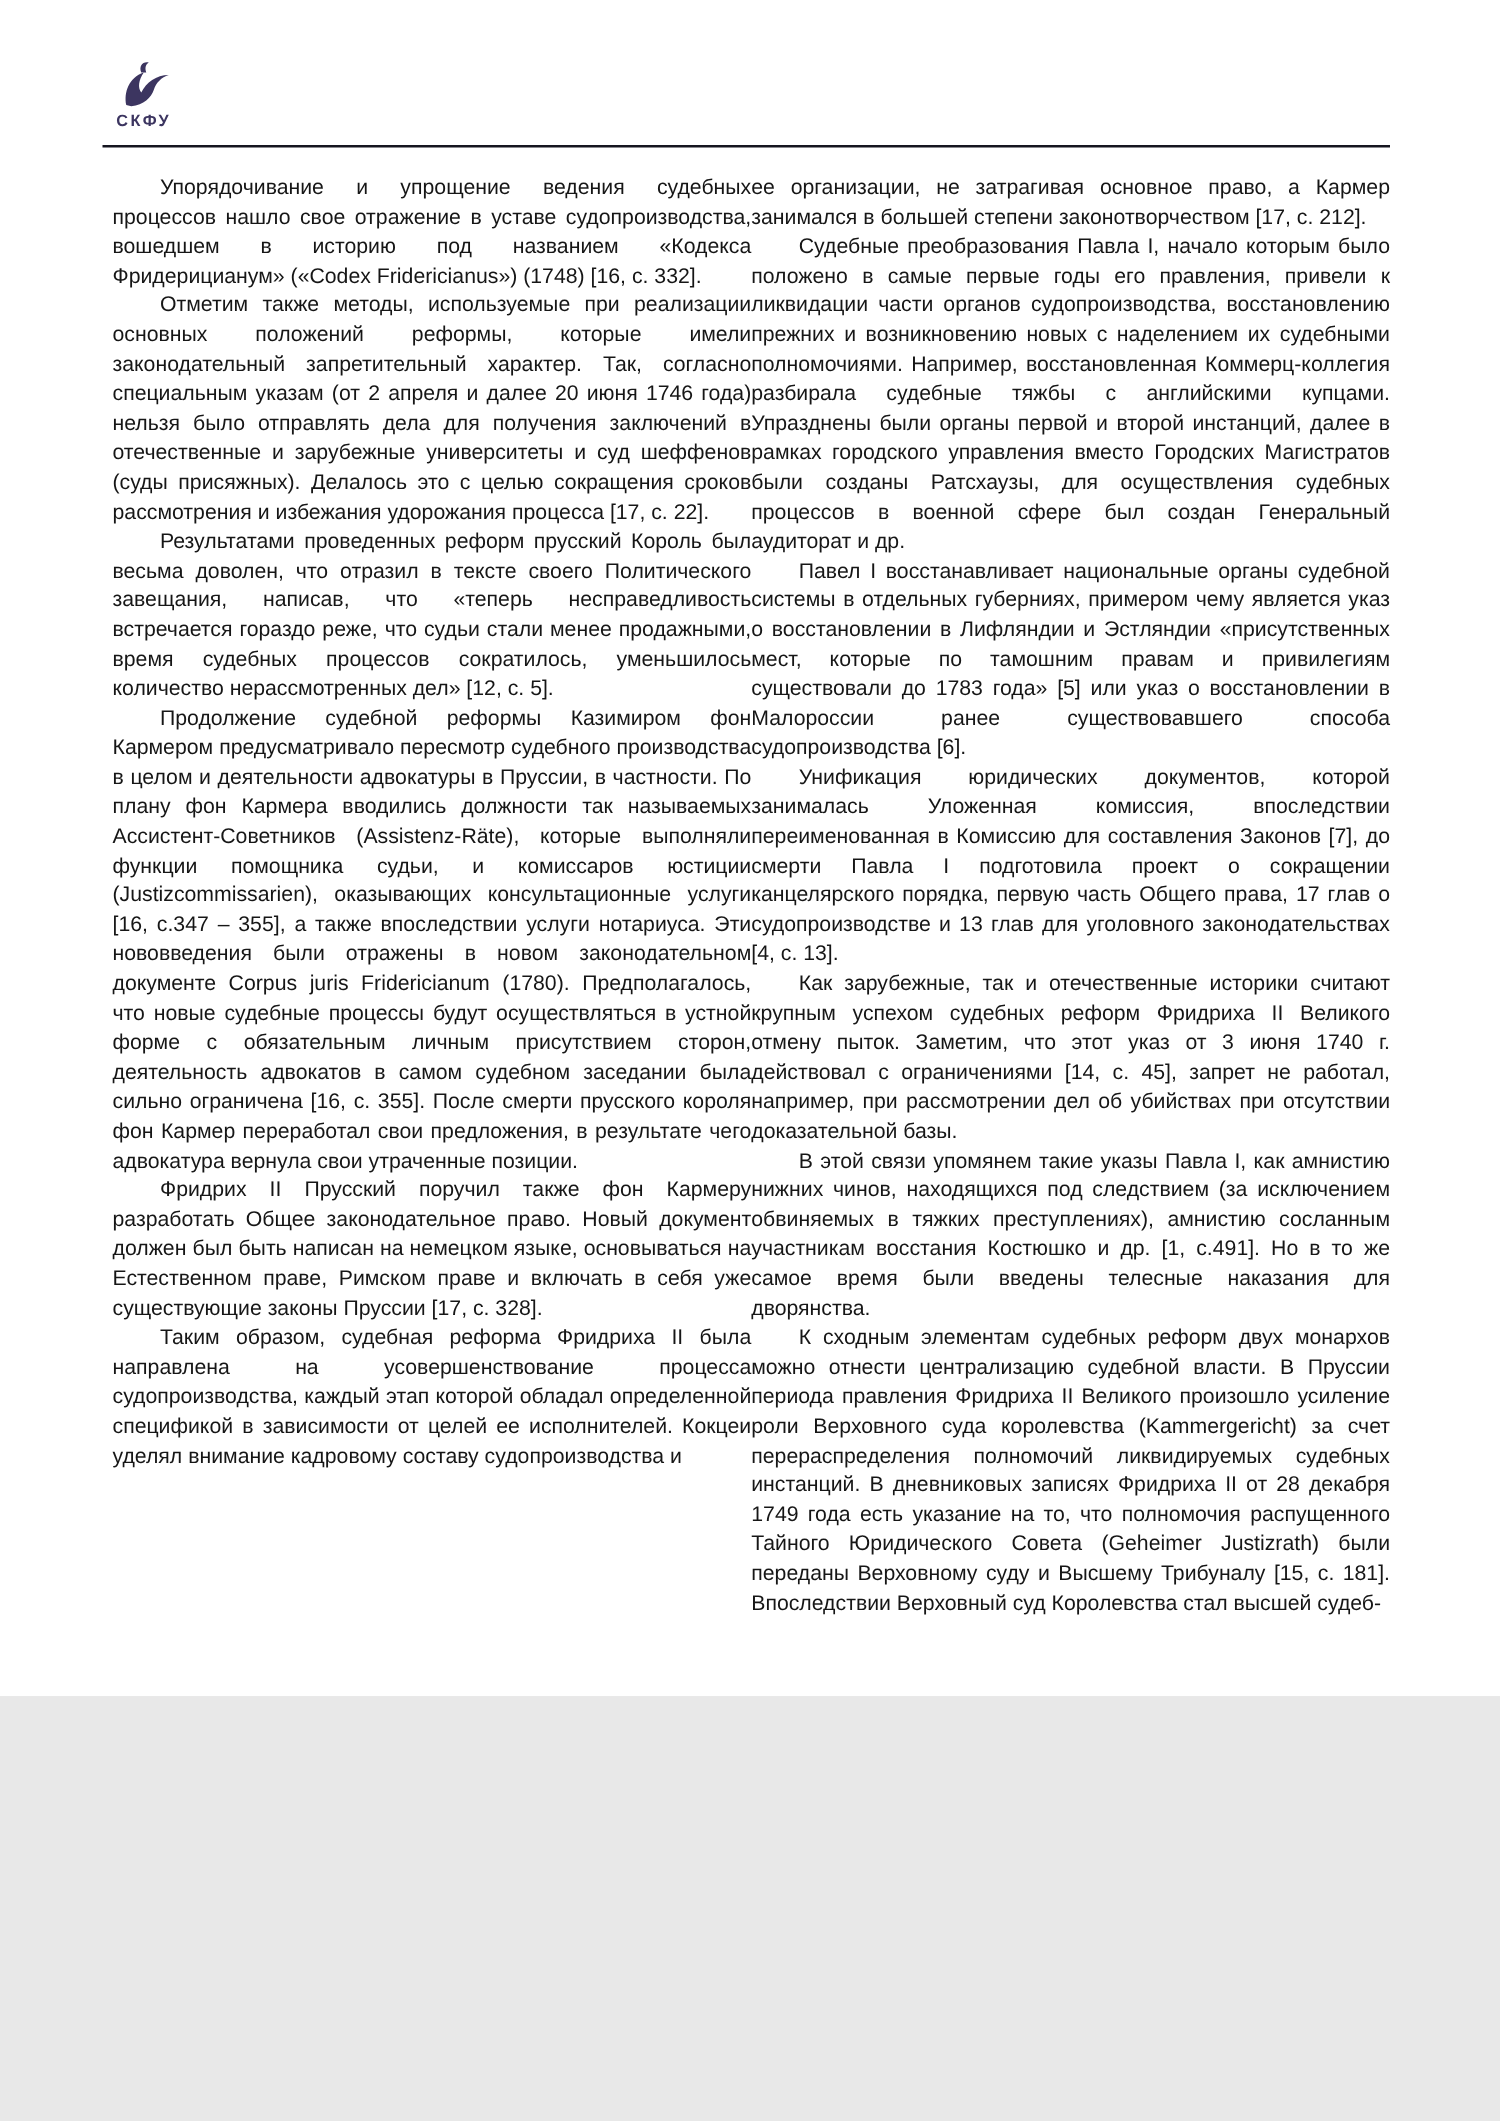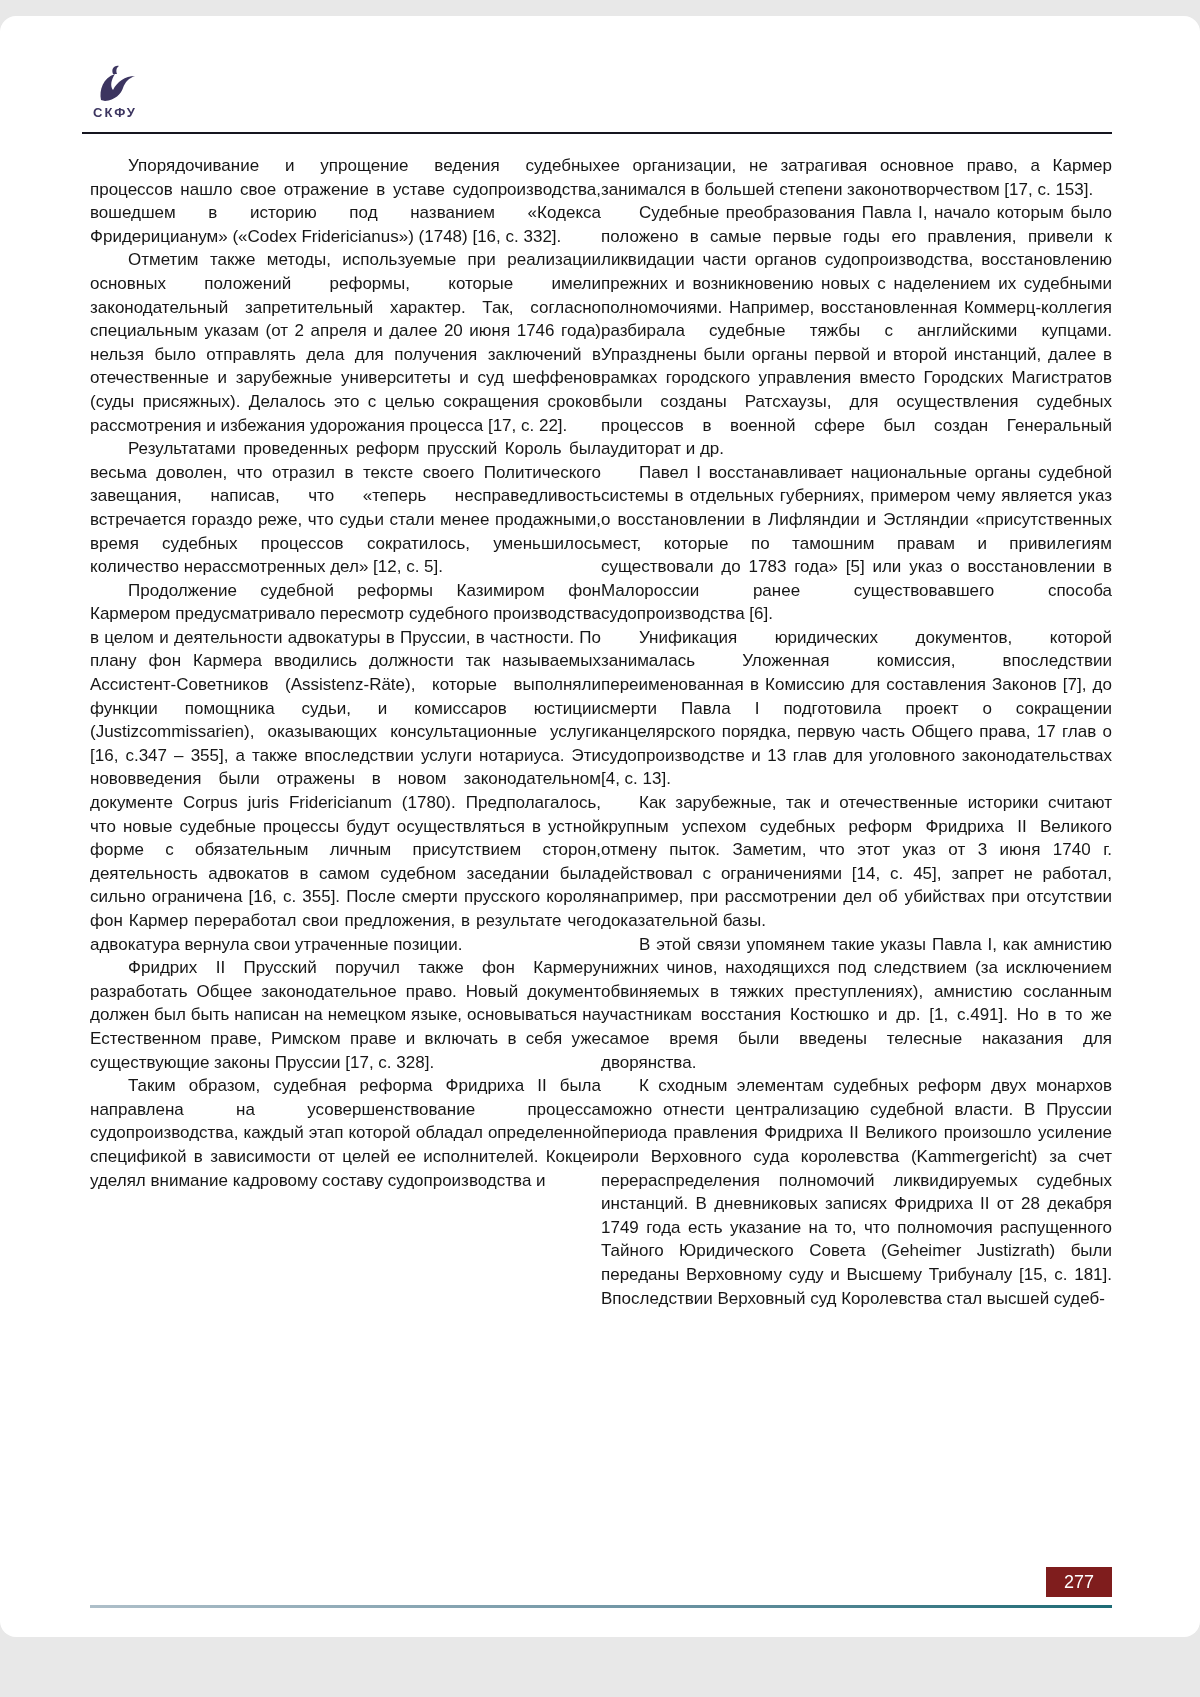--- a/index.html
+++ b/index.html
@@ -1,25 +1,24 @@
 <!DOCTYPE html>
 <html lang="ru"><head>
 <meta charset="utf-8">
 <style>
   html,body{margin:0;padding:0;background:#e8e8e8;}
   .page{
     position:relative;
-    width:1200px;height:1621px;
-    margin:16px auto;
+    width:1200px;height:1357px;
+    margin:0 auto;
     background:#ffffff;
     font-family:"Liberation Sans", sans-serif;
     color:#111;
     overflow:hidden;
     box-sizing:border-box;
-    border-radius:16px;
   }
   
   .header{
     position:relative;
     height:118px;
   }
   .logo{
     position:absolute;
     left:82px;top:48px;
     width:66px;
@@ -116,21 +115,21 @@
     <div class="col">
       <p>Упорядочивание и упрощение ведения судебных процессов нашло свое отражение в уставе судопроизводства, вошедшем в историю под названием «Кодекса Фридерицианум» («Codex Fridericianus») (1748) [16, с. 332].</p>
       <p>Отметим также методы, используемые при реализации основных положений реформы, которые имели законодательный запретительный характер. Так, согласно специальным указам (от 2 апреля и далее 20 июня 1746 года) нельзя было отправлять дела для получения заключений в отечественные и зарубежные университеты и суд шеффенов (суды присяжных). Делалось это с целью сокращения сроков рассмотрения и избежания удорожания процесса [17, с. 22].</p>
       <p>Результатами проведенных реформ прусский Король был весьма доволен, что отразил в тексте своего Политического завещания, написав, что «теперь несправедливость встречается гораздо реже, что судьи стали менее продажными, время судебных процессов сократилось, уменьшилось количество нерассмотренных дел» [12, с. 5].</p>
       <p>Продолжение судебной реформы Казимиром фон Кармером предусматривало пересмотр судебного производства в целом и деятельности адвокатуры в Пруссии, в частности. По плану фон Кармера вводились должности так называемых Ассистент-Советников (Assistenz-Räte), которые выполняли функции помощника судьи, и комиссаров юстиции (Justizcommissarien), оказывающих консультационные услуги [16, с.347 – 355], а также впоследствии услуги нотариуса. Эти нововведения были отражены в новом законодательном документе Corpus juris Fridericianum (1780). Предполагалось, что новые судебные процессы будут осуществляться в устной форме с обязательным личным присутствием сторон, деятельность адвокатов в самом судебном заседании была сильно ограничена [16, с. 355]. После смерти прусского короля фон Кармер переработал свои предложения, в результате чего адвокатура вернула свои утраченные позиции.</p>
       <p>Фридрих II Прусский поручил также фон Кармеру разработать Общее законодательное право. Новый документ должен был быть написан на немецком языке, основываться на Естественном праве, Римском праве и включать в себя уже существующие законы Пруссии [17, с. 328].</p>
       <p>Таким образом, судебная реформа Фридриха II была направлена на усовершенствование процесса судопроизводства, каждый этап которой обладал определенной спецификой в зависимости от целей ее исполнителей. Кокцеи уделял внимание кадровому составу судопроизводства и</p>
     </div>
 
     <div class="col">
-      <p class="no-indent">ее организации, не затрагивая основное право, а Кармер занимался в большей степени законотворчеством [17, с. 153].</p>
+      <p class="no-indent">ее организации, не затрагивая основное право, а Кармер занимался в большей степени законотворчеством [17, с. 212].</p>
       <p>Судебные преобразования Павла I, начало которым было положено в самые первые годы его правления, привели к ликвидации части органов судопроизводства, восстановлению прежних и возникновению новых с наделением их судебными полномочиями. Например, восстановленная Коммерц-коллегия разбирала судебные тяжбы с английскими купцами. Упразднены были органы первой и второй инстанций, далее в рамках городского управления вместо Городских Магистратов были созданы Ратсхаузы, для осуществления судебных процессов в военной сфере был создан Генеральный аудиторат и др.</p>
       <p>Павел I восстанавливает национальные органы судебной системы в отдельных губерниях, примером чему является указ о восстановлении в Лифляндии и Эстляндии «присутственных мест, которые по тамошним правам и привилегиям существовали до 1783 года» [5] или указ о восстановлении в Малороссии ранее существовавшего способа судопроизводства [6].</p>
       <p>Унификация юридических документов, которой занималась Уложенная комиссия, впоследствии переименованная в Комиссию для составления Законов [7], до смерти Павла I подготовила проект о сокращении канцелярского порядка, первую часть Общего права, 17 глав о судопроизводстве и 13 глав для уголовного законодательствах [4, с. 13].</p>
       <p>Как зарубежные, так и отечественные историки считают крупным успехом судебных реформ Фридриха II Великого отмену пыток. Заметим, что этот указ от 3 июня 1740 г. действовал с ограничениями [14, с. 45], запрет не работал, например, при рассмотрении дел об убийствах при отсутствии доказательной базы.</p>
       <p>В этой связи упомянем такие указы Павла I, как амнистию нижних чинов, находящихся под следствием (за исключением обвиняемых в тяжких преступлениях), амнистию сосланным участникам восстания Костюшко и др. [1, с.491]. Но в то же самое время были введены телесные наказания для дворянства.</p>
       <p>К сходным элементам судебных реформ двух монархов можно отнести централизацию судебной власти. В Пруссии периода правления Фридриха II Великого произошло усиление роли Верховного суда королевства (Kammergericht) за счет перераспределения полномочий ликвидируемых судебных инстанций. В дневниковых записях Фридриха II от 28 декабря 1749 года есть указание на то, что полномочия распущенного Тайного Юридического Совета (Geheimer Justizrath) были переданы Верховному суду и Высшему Трибуналу [15, с. 181]. Впоследствии Верховный суд Королевства стал высшей судеб-</p>
     </div>
 
   </div>
 

